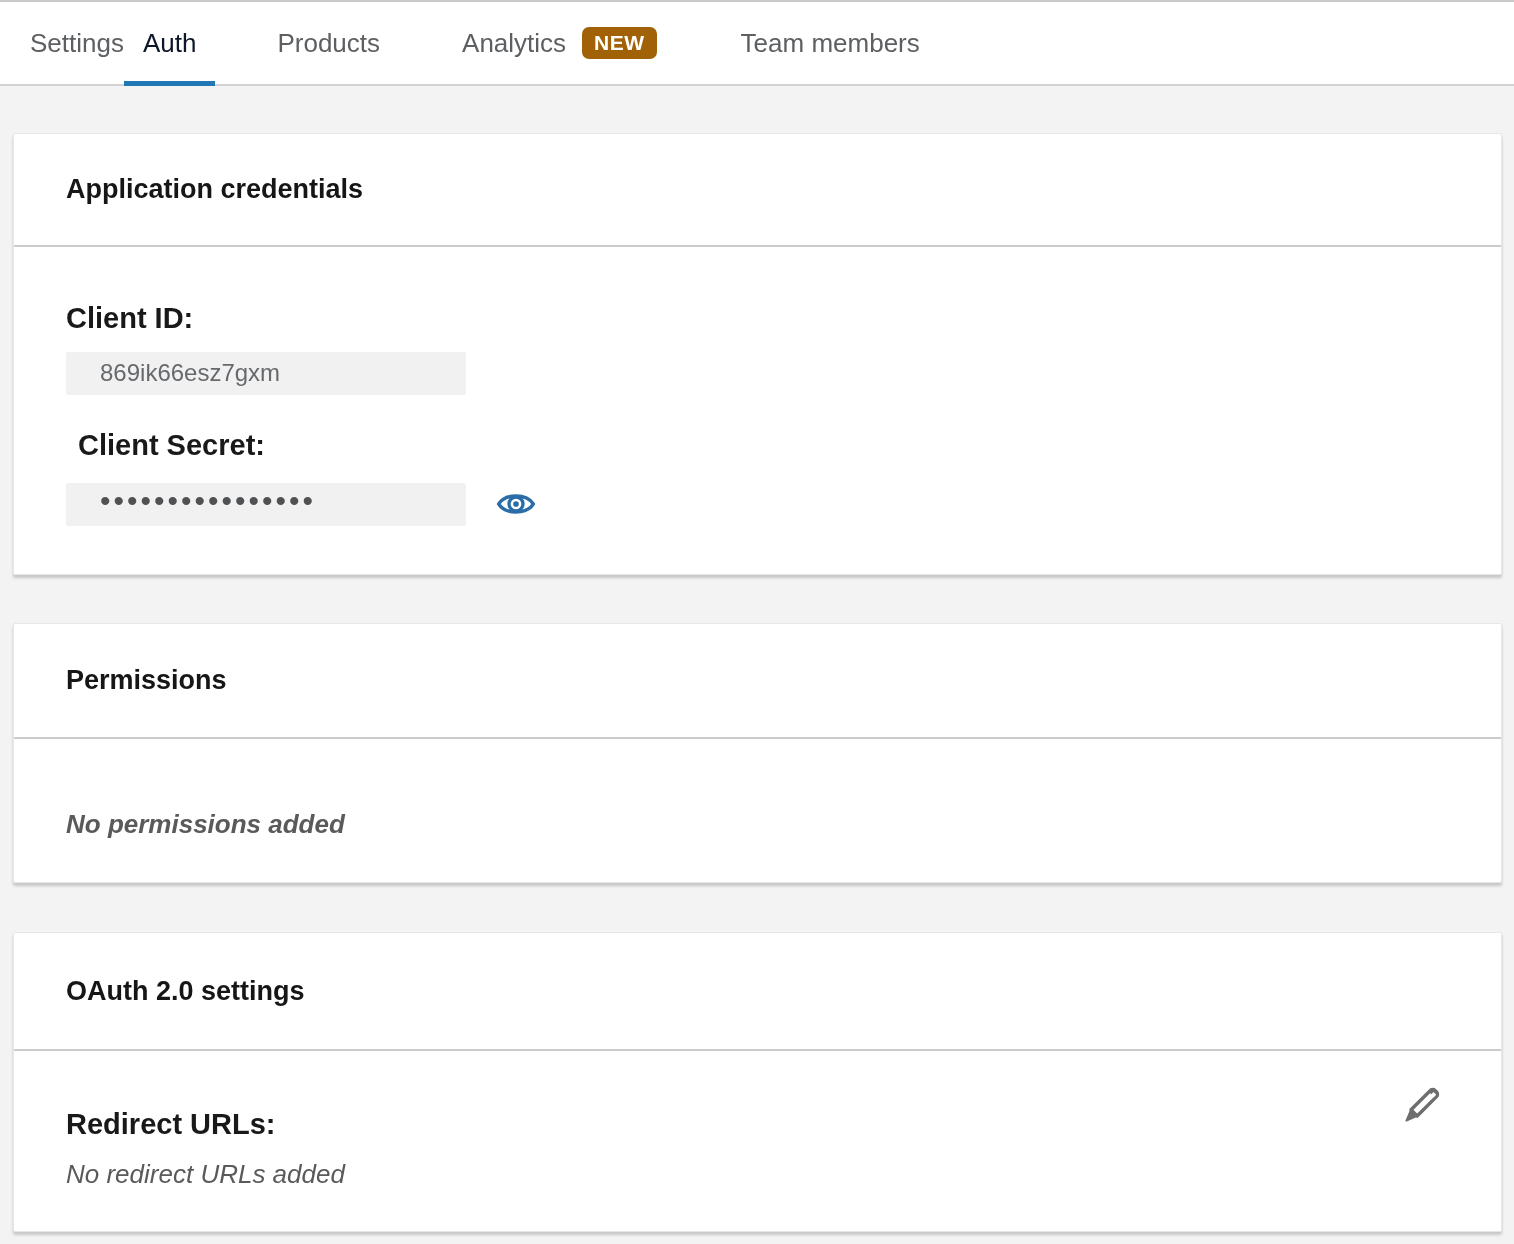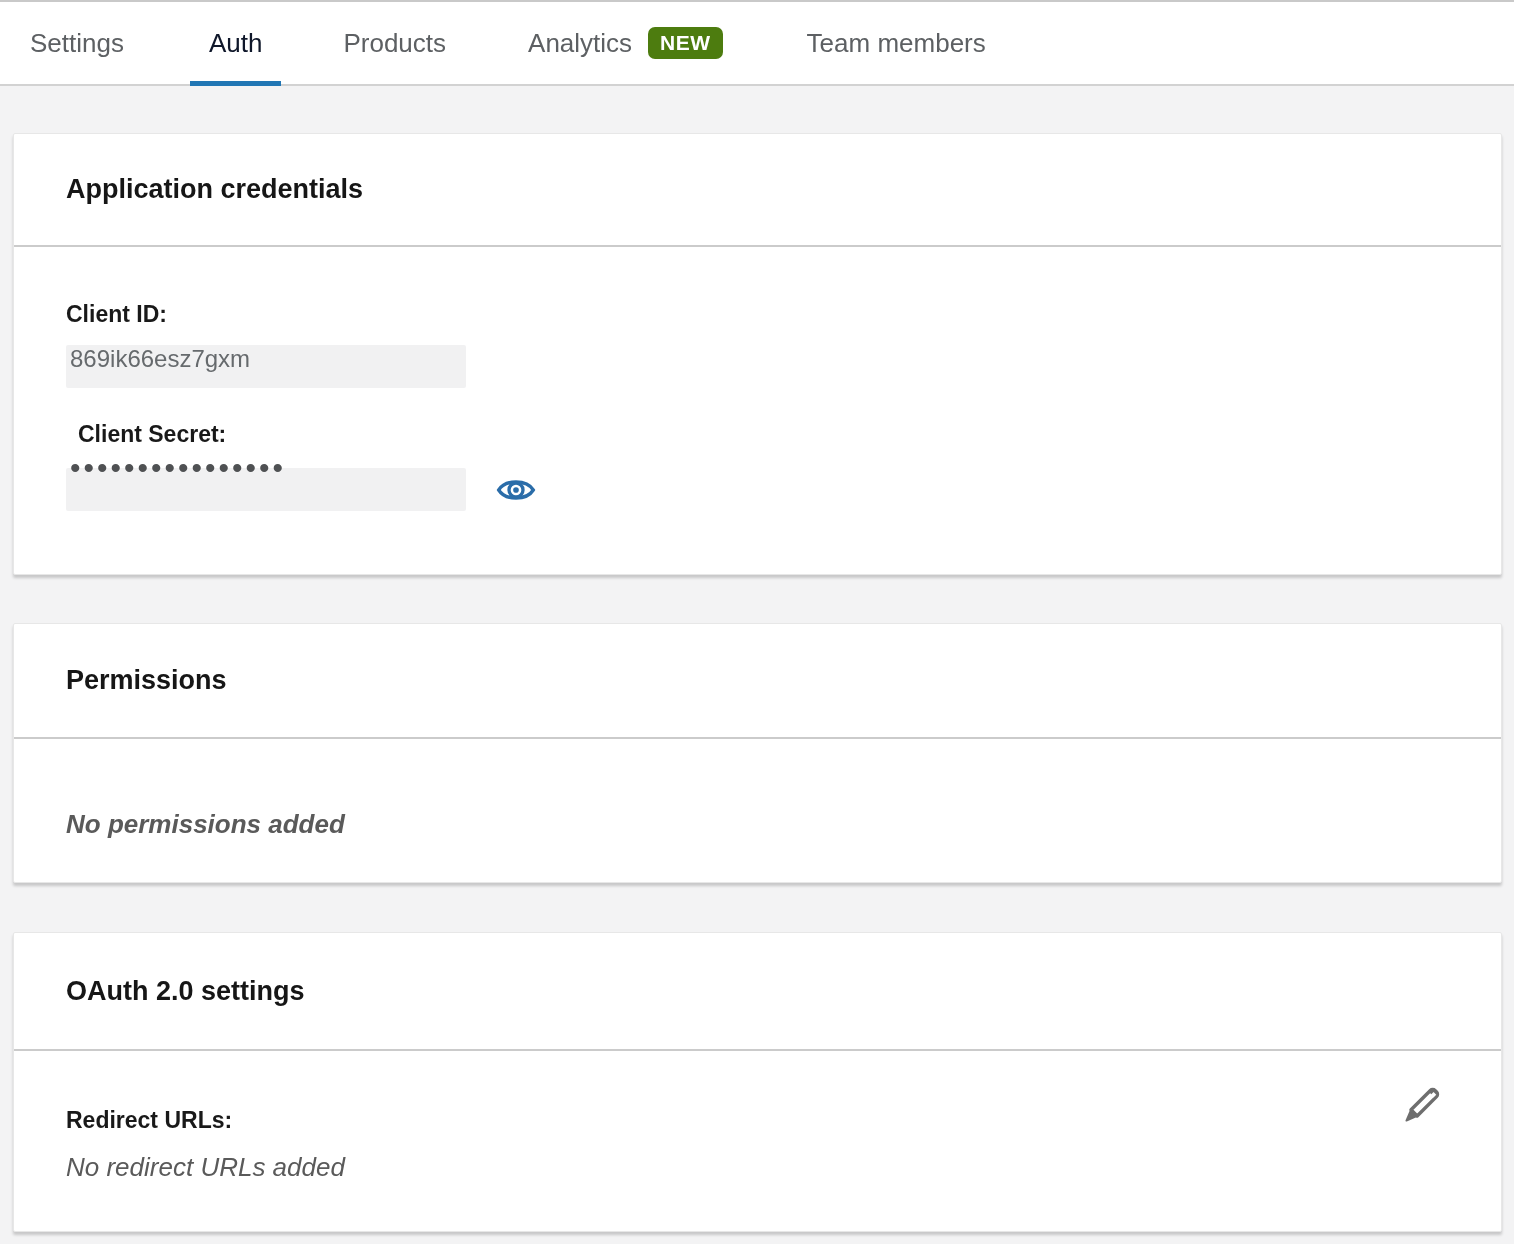--- a/index.html
+++ b/index.html
@@ -19,31 +19,31 @@
     border-top:2px solid #c9c9c9;
     border-bottom:2px solid #d2d2d2;
     display:flex; align-items:center;
     padding-left:30px;
   }
   .tab {
     display:flex; align-items:center; height:100%;
     font-size:26px; color:#5d6063; cursor:pointer; position:relative;
     white-space:nowrap;
   }
-  .tab-settings { margin-right:66px; }
+  .tab-settings { }
   .tab-auth { padding:8px 19px; margin-right:62px; color:#0f172a; }
   .tab-auth::after {
     content:""; position:absolute; left:0; right:0; bottom:-2px;
     height:5px; background:#2176b4;
   }
   .tab-products { margin-right:82px; }
   .tab-analytics-group { display:flex; align-items:center; margin-right:84px; height:100%; }
   .new-badge {
     margin-left:16px;
-    background:#4d7c0f; color:#ffffff;
+    background:#a16207; color:#ffffff;
     font-size:21px; font-weight:bold; letter-spacing:0.5px;
     padding:5px 12px 6px 12px; border-radius:7px; line-height:1;
   }
 
   
   .card {
     position:absolute; left:13px; width:1489px;
     background:#ffffff;
     border:1px solid #e7e7e7;
     border-radius:2px;
@@ -59,26 +59,26 @@
 
   .card-credentials { top:133px; height:442px; }
   .card-credentials .card-header { height:113px; }
   .card-permissions { top:623px; height:260px; }
   .card-permissions .card-header { height:115px; }
   .card-oauth { top:932px; height:300px; }
   .card-oauth .card-header { height:118px; }
 
   
   .cred-body { padding:54px 0 0 52px; }
-  .field-label { font-size:23px; font-weight:bold; color:#191919; line-height:1.2; }
+  .field-label { font-size:29px; font-weight:bold; color:#191919; line-height:1.2; }
   .field-box {
     width:400px; height:43px;
     background:#f1f1f2; border-radius:2px;
-    display:flex; 
-    padding-left:4px;
+    display:flex; align-items:center;
+    padding-left:34px;
     font-size:24px; color:#666a6d;
   }
   .box-client-id { margin-top:16px; }
   .label-secret { margin-top:33px;margin-left:12px; }
   .secret-row { display:flex; align-items:center; margin-top:20px; }
   .secret-dots {
     font-size:30px; letter-spacing:3px; color:#4f5153;
     line-height:0; padding-bottom:6px;
   }
   .eye-btn {

